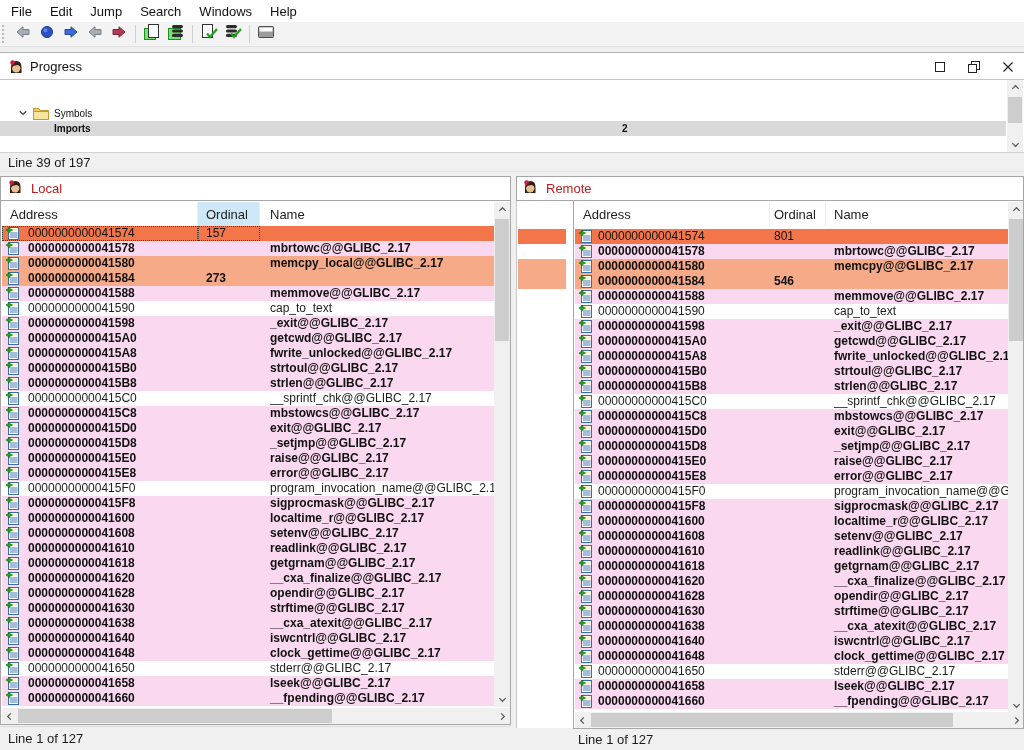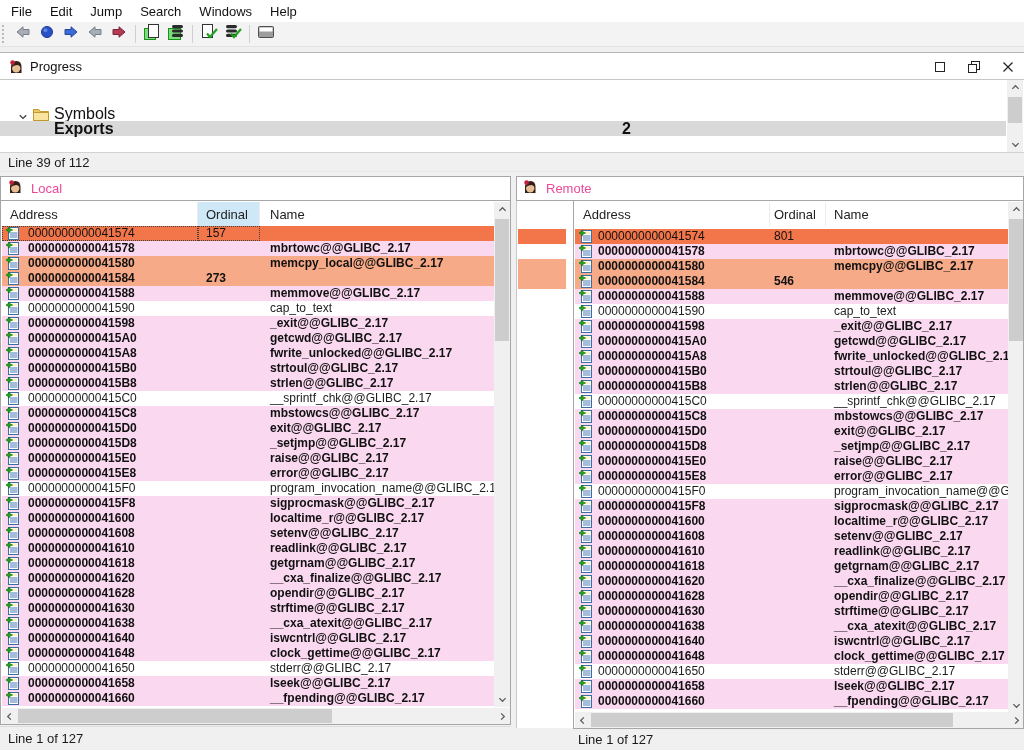--- a/index.html
+++ b/index.html
@@ -20,33 +20,33 @@
   
   #prog-title { left:0; top:52px; width:1024px; height:28px; background:#fff; border-top:1px solid #b5b5b5; border-bottom:1px solid #c6c6c6; display:flex; align-items:center; }
   #prog-title .ttl { font-size:13px; color:#111; margin-left:8px; }
   .win-btns { position:absolute; right:6px; top:0; height:28px; display:flex; align-items:center; gap:14px; }
   .win-btn { width:20px; height:20px; display:flex; align-items:center; justify-content:center; }
 
   #tree-box { left:0; top:80px; width:1024px; height:72px; background:#fff; overflow:hidden; }
   #tree-head { position:absolute; left:0; top:0; width:1006px; height:24px; border-bottom:1px solid #e3e3e3; font-size:13px; color:#222; }
   #tree-head .hsep { position:absolute; left:617px; top:3px; width:1px; height:18px; background:#e0e0e0; }
   #tree-rows { position:absolute; left:0; top:26px; width:1006px; }
-  .tree-row { position:relative; height:15px; font-size:16px; color:#111; display:flex; align-items:center; }
+  .tree-row { position:relative; height:15px; font-size:10px; color:#111; display:flex; align-items:center; }
   .tree-row.selected { background:var(--tree-sel); }
   .tree-row .chev { position:absolute; left:18px; top:2px; }
   .tree-row .folder { position:absolute; left:33px; top:1px; }
   .tree-row .lbl { position:absolute; left:54px; white-space:nowrap; }
   .tree-row .conf { position:absolute; left:622px; }
   .tree-row.bold .lbl, .tree-row.bold .conf { font-weight:bold; }
 
   #prog-status { left:0; top:152px; width:1024px; height:20px; background:#f0f0f0; border-top:1px solid #d2d2d2; border-bottom:1px solid #e6e6e6; font-size:13px; color:#1a1a1a; display:flex; align-items:center; padding-left:8px; }
 
   
   .panel-title { height:25px; background:#fff; border:1px solid #a6a6a6; display:flex; align-items:center; }
-  .panel-title .ttl { font-size:13px; color:#ec4899; margin-left:8px; }
+  .panel-title .ttl { font-size:13px; color:#b91c1c; margin-left:8px; }
   #local-title  { left:0;   top:176px; width:511px; }
   #remote-title { left:516px; top:176px; width:508px; }
 
   .table-box { background:#fff; border:1px solid #a6a6a6; overflow:hidden; }
   #local-box  { left:0;   top:200px; width:511px; height:525px; }
   #remote-box { left:573px; top:200px; width:451px; height:529px; }
 
   .tbl-head { position:absolute; left:0; top:1px; height:24px; font-size:13px; color:#222; display:flex; }
   .tbl-head .hc { height:24px; display:flex; align-items:center; border-right:1px solid #ececec; }
   .tbl-head .hc.sorted { background:var(--sort-col); }
@@ -196,41 +196,41 @@
             <path d="M1.8 3.2 L5 6.4 L8.2 3.2" fill="none" stroke="#3f3f3f" stroke-width="1.3"></path>
           </svg></span>
         <span class="folder"><svg width="16" height="13" viewBox="0 0 16 13">
             <path d="M0.5 1.5 h5.2 l1.6 2 H15.5 v9 H0.5 Z" fill="#eec860" stroke="#c2992f"></path>
             <path d="M0.5 4.5 h15 v8 H0.5 Z" fill="#f8e49e" stroke="#c2992f"></path>
           </svg></span>
         <span class="lbl">Symbols</span>
         <span class="conf"></span>
       </div>
       <div class="tree-row selected bold">
-        <span class="lbl">Exports</span>
+        <span class="lbl">Imports</span>
         <span class="conf">2</span>
       </div>
     </div>
   <div class="sb" style="left: 1007px; top: 0px; width: 16px; height: 72px;">
       <div class="arr" style="left: 0px; top: 0px; width: 16px; height: 15px;">
         <svg width="9" height="9" viewBox="0 0 10 10">
           <path d="M1.5 6.5 L5 3 L8.5 6.5" fill="none" stroke="#5a5a5a" stroke-width="1.4"></path>
         </svg>
       </div>
       <div class="arr" style="left: 0px; top: 57px; width: 16px; height: 15px;">
         <svg width="9" height="9" viewBox="0 0 10 10">
           <path d="M1.5 3.5 L5 7 L8.5 3.5" fill="none" stroke="#5a5a5a" stroke-width="1.4"></path>
         </svg>
       </div>
       <div class="thumb" style="left: 1px; top: 17px; width: 14px; height: 26px;"></div>
     </div>
 </div>
 
 <div id="prog-status" class="abs">
-  <span>Line 39 of 112</span>
+  <span>Line 39 of 197</span>
 </div>
 
 <div id="local-title" class="abs panel-title">
   <span style="margin-left:6px"><svg width="16" height="16" viewBox="0 0 16 16">
         <path d="M3 8 Q3 2 8.5 2 Q13.5 2 13.5 8 L13.5 14 L3 14 Z" fill="#32201a"></path>
         <circle cx="8.2" cy="9.2" r="4.2" fill="#e7bf95"></circle>
         <path d="M4 8.5 Q4.2 4.6 8.4 4.6 Q12.6 4.6 12.8 8.5 L11.8 7 Q10 5.8 8.2 6.2 Q5.6 6.2 4 8.5 Z" fill="#32201a"></path>
         <circle cx="4.6" cy="3.6" r="2.3" fill="#c41f3e"></circle>
       </svg></span>
   <span class="ttl">Local</span>

